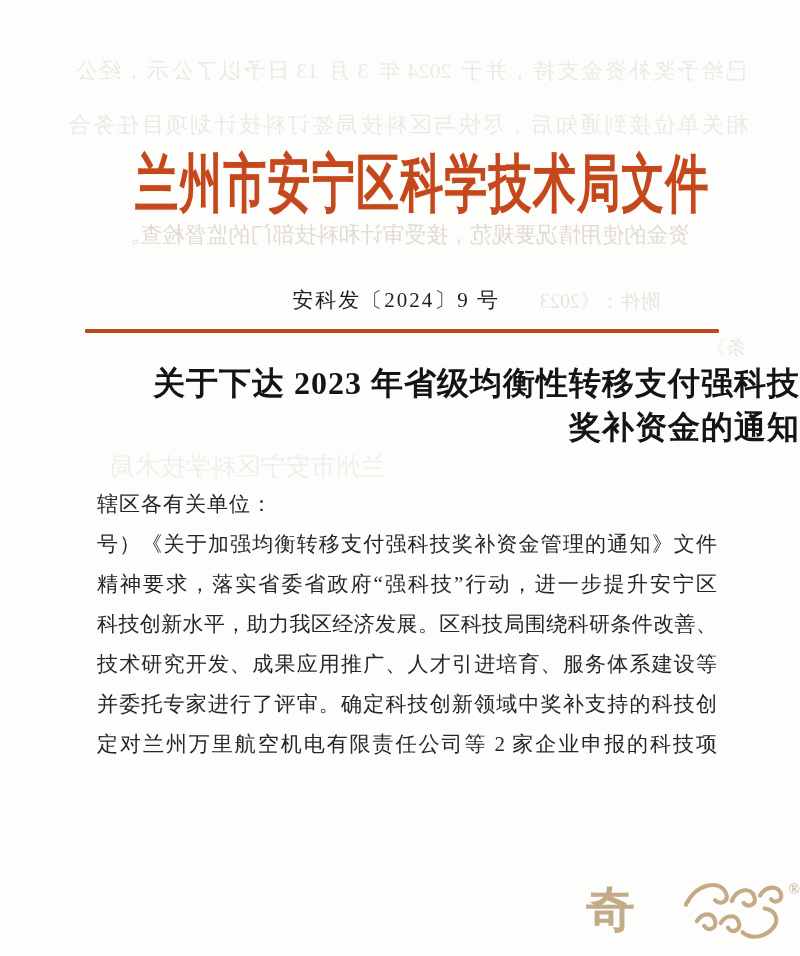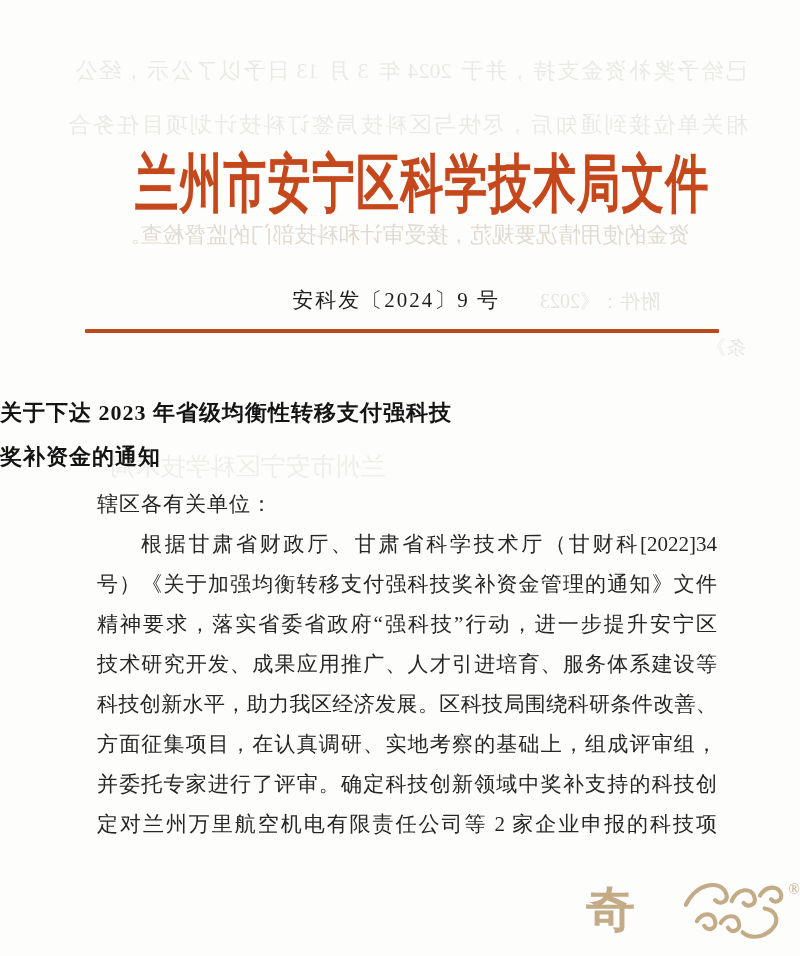--- a/index.html
+++ b/index.html
@@ -24,22 +24,22 @@
     color:#c5481c;transform:scaleX(0.68);transform-origin:center;
     white-space:nowrap;line-height:92px;
     text-shadow:0 0 1px rgba(197,72,28,.55);
   }
   .doc-number{
     position:absolute;top:286px;left:0;right:8px;text-align:center;
     font-size:21px;letter-spacing:2px;color:#1e1e1e;
   }
   .red-rule{position:absolute;top:329px;left:85px;width:634px;height:4px;background:#bc4a1a;border-radius:1px;}
   
-  .doc-title{position:absolute;left:0;right:0;text-align:left;
-    font-size:22px;font-weight:700;color:#141414;letter-spacing:1px;white-space:nowrap;margin-top:36px;}
+  .doc-title{position:absolute;left:0;right:0;text-align:right;
+    font-size:32px;font-weight:700;color:#141414;letter-spacing:1px;white-space:nowrap;}
   .doc-title.l1{top:362px;}
   .doc-title.l2{top:406px;}
   
   .body-block{position:absolute;top:484px;left:97px;width:620px;font-size:21px;line-height:40px;color:#262626;}
   .body-line{text-align:justify;text-align-last:justify;height:40px;overflow:hidden;}
   .body-line.indent{padding-left:44px;}
   .salutation{text-align:left;height:40px;letter-spacing:1px;}
   
   .watermark{position:absolute;left:586px;top:870px;display:flex;align-items:flex-start;
     color:#c3ab87;pointer-events:none;}
@@ -66,26 +66,24 @@
 
   <div class="doc-number">安科发〔2024〕9 号</div>
 
   <div class="red-rule" style="background-color: rgb(188, 74, 26);"></div>
 
   <div class="doc-title l1">关于下达 2023 年省级均衡性转移支付强科技</div>
   <div class="doc-title l2">奖补资金的通知</div>
 
   <div class="body-block">
     <div class="salutation">辖区各有关单位：</div>
-    <div class="body-line indent">根据甘肃省财政厅、甘肃省科学技术厅（甘财科[2022]34</div>
     <div class="body-line">号）《关于加强均衡转移支付强科技奖补资金管理的通知》文件</div>
     <div class="body-line">精神要求，落实省委省政府“强科技”行动，进一步提升安宁区</div>
+    <div class="body-line">科技创新水平，助力我区经济发展。区科技局围绕科研条件改善、</div>
     <div class="body-line">技术研究开发、成果应用推广、人才引进培育、服务体系建设等</div>
-    <div class="body-line">科技创新水平，助力我区经济发展。区科技局围绕科研条件改善、</div>
-    <div class="body-line">方面征集项目，在认真调研、实地考察的基础上，组成评审组，</div>
     <div class="body-line">并委托专家进行了评审。确定科技创新领域中奖补支持的科技创</div>
     <div class="body-line">定对兰州万里航空机电有限责任公司等 2 家企业申报的科技项</div>
   </div>
 
   <div class="watermark">
     <span class="wm-brand" style="color: rgb(195, 171, 135);">奇正</span>
     <svg class="wm-script" width="118" height="78" viewBox="0 0 118 78">
       <g fill="none" stroke="#c3ab87" stroke-width="4.5" stroke-linecap="round">
 
         <path d="M2 30 C 14 6, 40 2, 46 18 C 49 26, 40 31, 34 25"></path>

